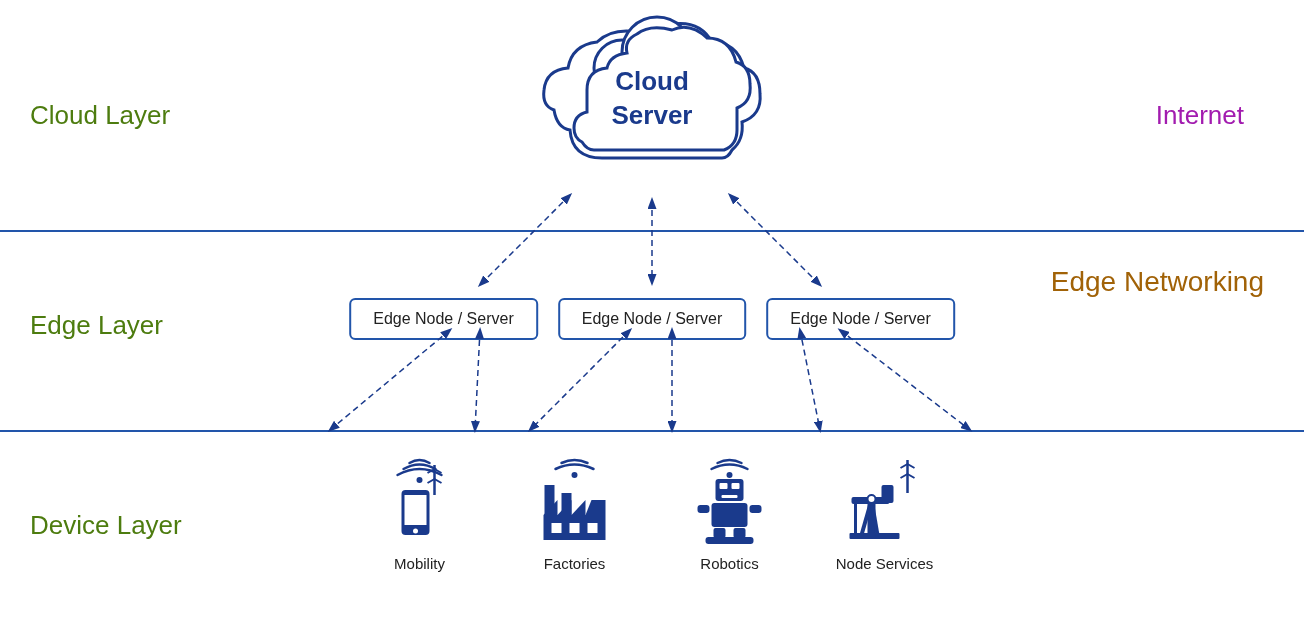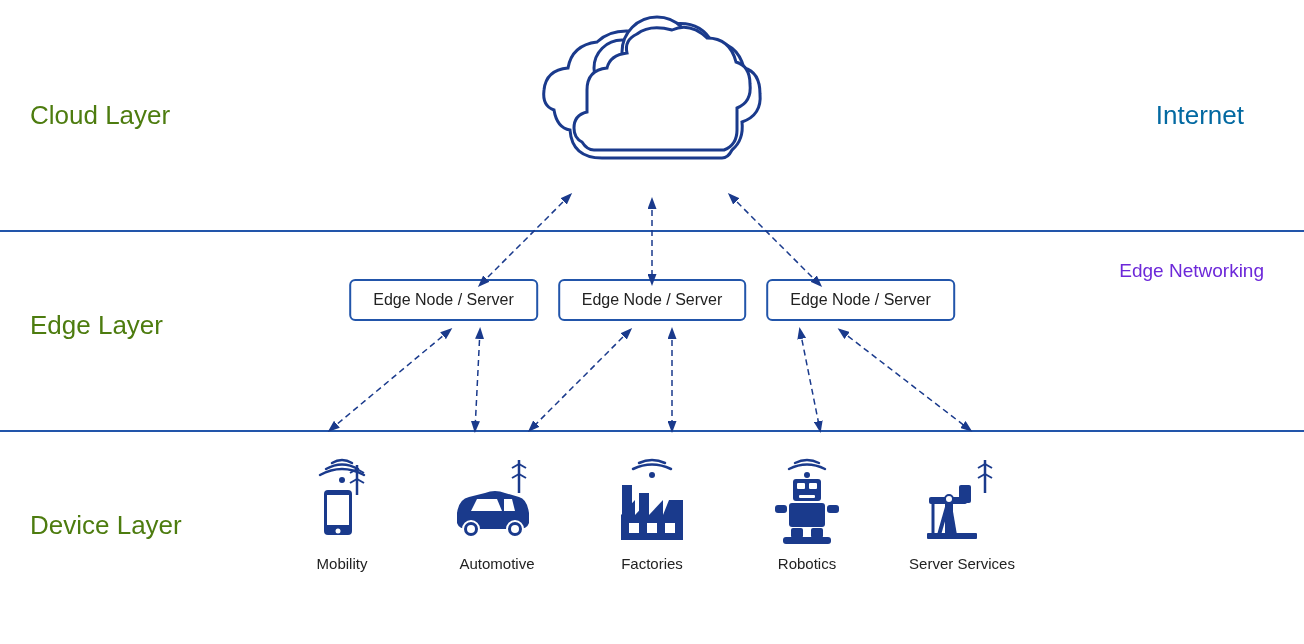--- a/index.html
+++ b/index.html
@@ -42,30 +42,30 @@
     .layer-label-cloud { top: 100px; }
     .layer-label-edge { top: 310px; }
     .layer-label-device { top: 510px; text-align: center; }
 
     
     .internet-label {
       position: absolute;
       right: 60px;
       top: 100px;
       font-size: 26px;
-      color: #0369a1;
+      color: #a21caf;
     }
 
     
     .edge-networking-label {
       position: absolute;
       right: 40px;
-      top: 260px;
-      font-size: 19px;
-      color: #6d28d9;
+      top: 266px;
+      font-size: 28px;
+      color: #a16207;
     }
 
     
     .cloud-container {
       position: absolute;
       left: 50%;
       transform: translateX(-50%);
       top: 10px;
       text-align: center;
     }
@@ -84,21 +84,21 @@
       font-weight: 700;
       color: #1a3a8c;
       text-align: center;
       line-height: 1.3;
       white-space: nowrap;
     }
 
     
     .edge-nodes-row {
       position: absolute;
-      top: 279px;
+      top: 298px;
       left: 50%;
       transform: translateX(-50%);
       display: flex;
       gap: 20px;
       border-radius: 8px;
     }
 
     .edge-node {
       border: 2px solid #2255aa;
       border-radius: 6px;
@@ -169,20 +169,24 @@
 
       <path d="M190 148 H70 Q40 148 38 120 Q25 118 22 100 Q10 96 12 80 Q14 60 36 58 Q40 35 65 32 Q80 18 105 22 Q118 10 140 14 Q168 10 180 32 Q205 32 212 58 Q228 62 228 84 Q230 105 210 112 Q212 130 200 140 Q196 148 190 148 Z" stroke="#1a3a8c" stroke-width="3" fill="white"></path>
 
       <circle cx="90" cy="58" r="28" stroke="#1a3a8c" stroke-width="3" fill="white"></circle>
       <circle cx="125" cy="42" r="35" stroke="#1a3a8c" stroke-width="3" fill="white"></circle>
       <circle cx="162" cy="55" r="28" stroke="#1a3a8c" stroke-width="3" fill="white"></circle>
 
       <rect x="62" y="80" width="120" height="60" fill="white"></rect>
       <path d="M62 140 Q55 140 50 132 Q42 128 42 118 Q42 105 55 102 L55 80 Q55 60 75 58 Q78 45 95 43 Q92 30 105 24 Q118 14 140 20 Q158 12 175 28 Q198 28 204 52 Q218 56 218 74 Q220 92 205 98 L205 120 Q205 135 192 140 Z" stroke="#1a3a8c" stroke-width="3" fill="white"></path>
     </svg>
+    <div class="cloud-text">
+      <span>Cloud</span><br>
+      <span>Server</span>
+    </div>
   </div>
 
   <div class="edge-nodes-row">
     <div class="edge-node">Edge Node / Server</div>
     <div class="edge-node">Edge Node / Server</div>
     <div class="edge-node">Edge Node / Server</div>
   </div>
 
   <div class="device-row">
 
@@ -202,43 +206,20 @@
           <line x1="62" y1="28" x2="55" y2="24" stroke="#1a3a8c" stroke-width="2"></line>
 
           <rect x="22" y="35" width="28" height="45" rx="4" ry="4" fill="#1a3a8c"></rect>
           <rect x="25" y="40" width="22" height="30" fill="white"></rect>
           <circle cx="36" cy="76" r="2.5" fill="white"></circle>
         </svg>
       </div>
       <div class="device-label">Mobility</div>
     </div>
 
-    <div class="device-item">
-      <div class="device-icon">
-        <svg width="100" height="90" viewBox="0 0 100 90" fill="#1a3a8c">
-
-          <line x1="72" y1="5" x2="72" y2="38" stroke="#1a3a8c" stroke-width="2.5"></line>
-          <line x1="65" y1="13" x2="72" y2="9" stroke="#1a3a8c" stroke-width="2"></line>
-          <line x1="79" y1="13" x2="72" y2="9" stroke="#1a3a8c" stroke-width="2"></line>
-          <line x1="65" y1="23" x2="72" y2="19" stroke="#1a3a8c" stroke-width="2"></line>
-          <line x1="79" y1="23" x2="72" y2="19" stroke="#1a3a8c" stroke-width="2"></line>
-
-          <path d="M10 58 Q12 44 22 42 L38 38 Q48 34 58 38 L72 42 Q80 44 82 58 Z" fill="#1a3a8c"></path>
-          <path d="M10 58 L82 58 L82 68 Q80 74 72 74 L20 74 Q12 74 10 68 Z" fill="#1a3a8c"></path>
-          <circle cx="24" cy="74" r="8" fill="#1a3a8c" stroke="white" stroke-width="2"></circle>
-          <circle cx="24" cy="74" r="4" fill="white"></circle>
-          <circle cx="68" cy="74" r="8" fill="#1a3a8c" stroke="white" stroke-width="2"></circle>
-          <circle cx="68" cy="74" r="4" fill="white"></circle>
-
-          <path d="M24 56 L30 44 L50 44 L55 56 Z" fill="white"></path>
-          <path d="M57 44 L65 44 L68 56 L57 56 Z" fill="white"></path>
-        </svg>
-      </div>
-      <div class="device-label">Automotive</div>
-    </div>
 
     <div class="device-item">
       <div class="device-icon">
         <svg width="90" height="90" viewBox="0 0 90 90" fill="#1a3a8c">
 
           <path d="M32 8 Q45 2 58 8" stroke="#1a3a8c" stroke-width="2.5" fill="none" stroke-linecap="round"></path>
           <path d="M26 14 Q45 5 64 14" stroke="#1a3a8c" stroke-width="2.5" fill="none" stroke-linecap="round"></path>
           <circle cx="45" cy="20" r="3" fill="#1a3a8c"></circle>
 
           <rect x="15" y="30" width="10" height="35" fill="#1a3a8c"></rect>
@@ -307,21 +288,21 @@
 
           <rect x="12" y="42" width="38" height="7" rx="2" fill="#1a3a8c"></rect>
 
           <rect x="42" y="30" width="12" height="18" rx="2" fill="#1a3a8c"></rect>
 
           <circle cx="32" cy="44" r="4" fill="white" stroke="#1a3a8c" stroke-width="2"></circle>
 
           <line x1="16" y1="49" x2="16" y2="80" stroke="#1a3a8c" stroke-width="3"></line>
         </svg>
       </div>
-      <div class="device-label">Server Services</div>
+      <div class="device-label">Node Services</div>
     </div>
 
   </div>
 
   <svg class="arrows-svg">
     <defs>
       <marker id="arrowhead" markerWidth="8" markerHeight="6" refX="6" refY="3" orient="auto">
         <polygon points="0 0, 8 3, 0 6" fill="#1a3a8c"></polygon>
       </marker>
       <marker id="arrowhead-rev" markerWidth="8" markerHeight="6" refX="2" refY="3" orient="auto">

